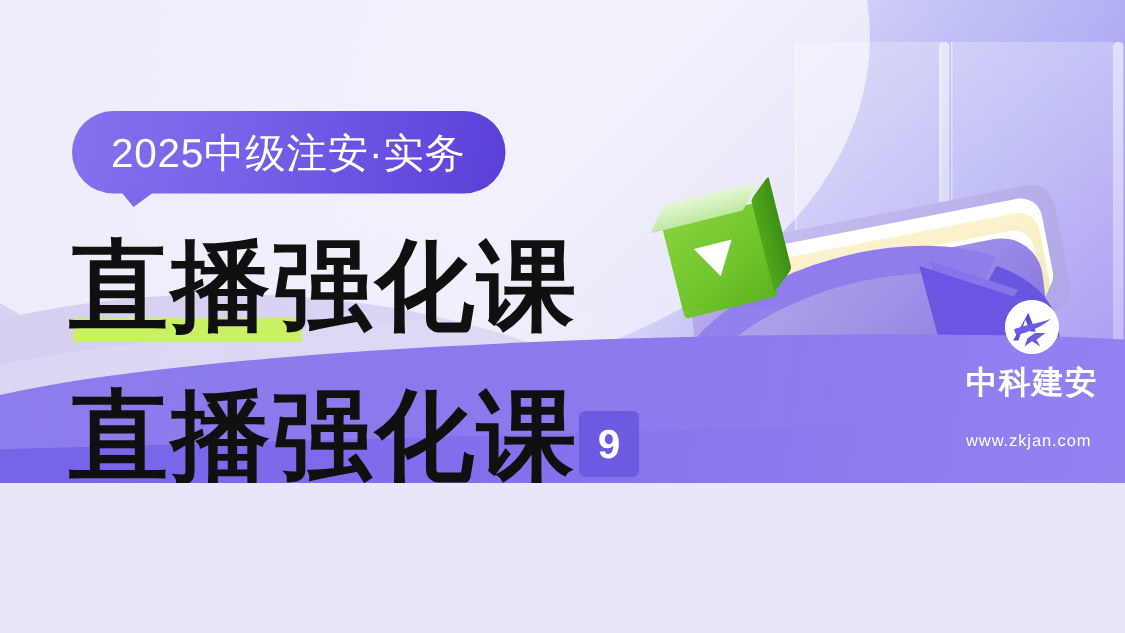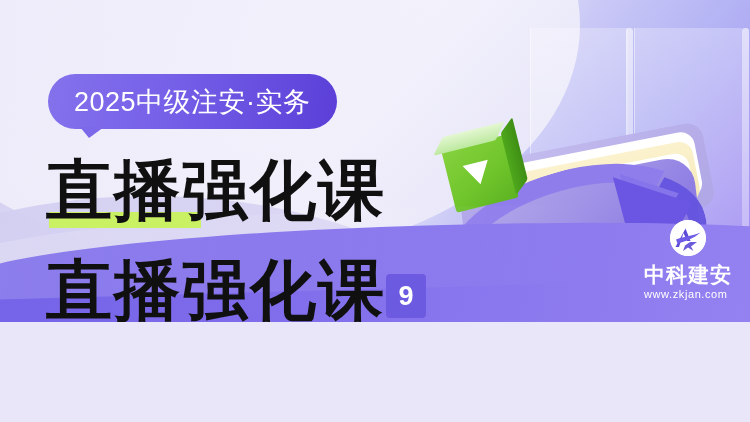--- a/index.html
+++ b/index.html
@@ -237,21 +237,21 @@
     background:#FFFFFF;
     position:relative; flex:none;
     overflow:hidden;
   }
   .logo-mark svg { position:absolute; left:0; top:0; }
   .logo-text { display:flex; flex-direction:column; line-height:1; }
   .logo-name {
     color:#FFFFFF; font-size:21px; font-weight:bold; letter-spacing:1px;
     font-family:"DejaVu Sans","Liberation Sans",sans-serif;
   }
-  .logo-url { color:#FFFFFF; font-size:11px; letter-spacing:.6px; margin-top:3px; }
+  .logo-url { color:#FFFFFF; font-size:11px; letter-spacing:.6px; margin-top:23px; }
 </style>
 </head>
 <body>
 
 <div class="banner">
 
   <div class="bg-layer">
     <div class="blob-white"></div>
     <div class="blob-light"></div>
     <div class="blob-soft"></div>

